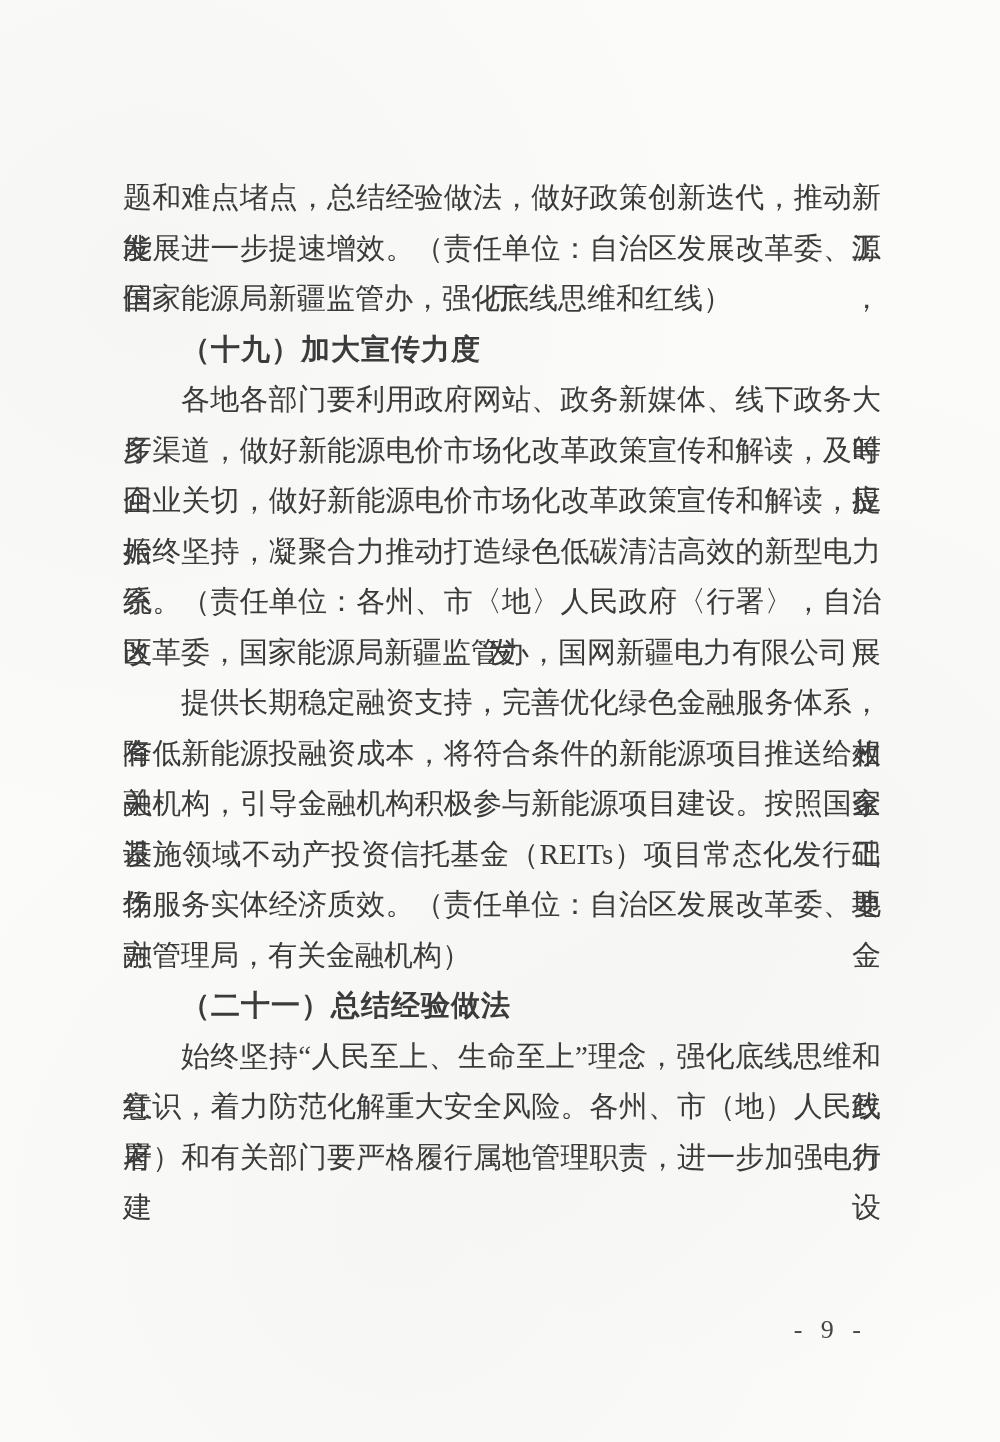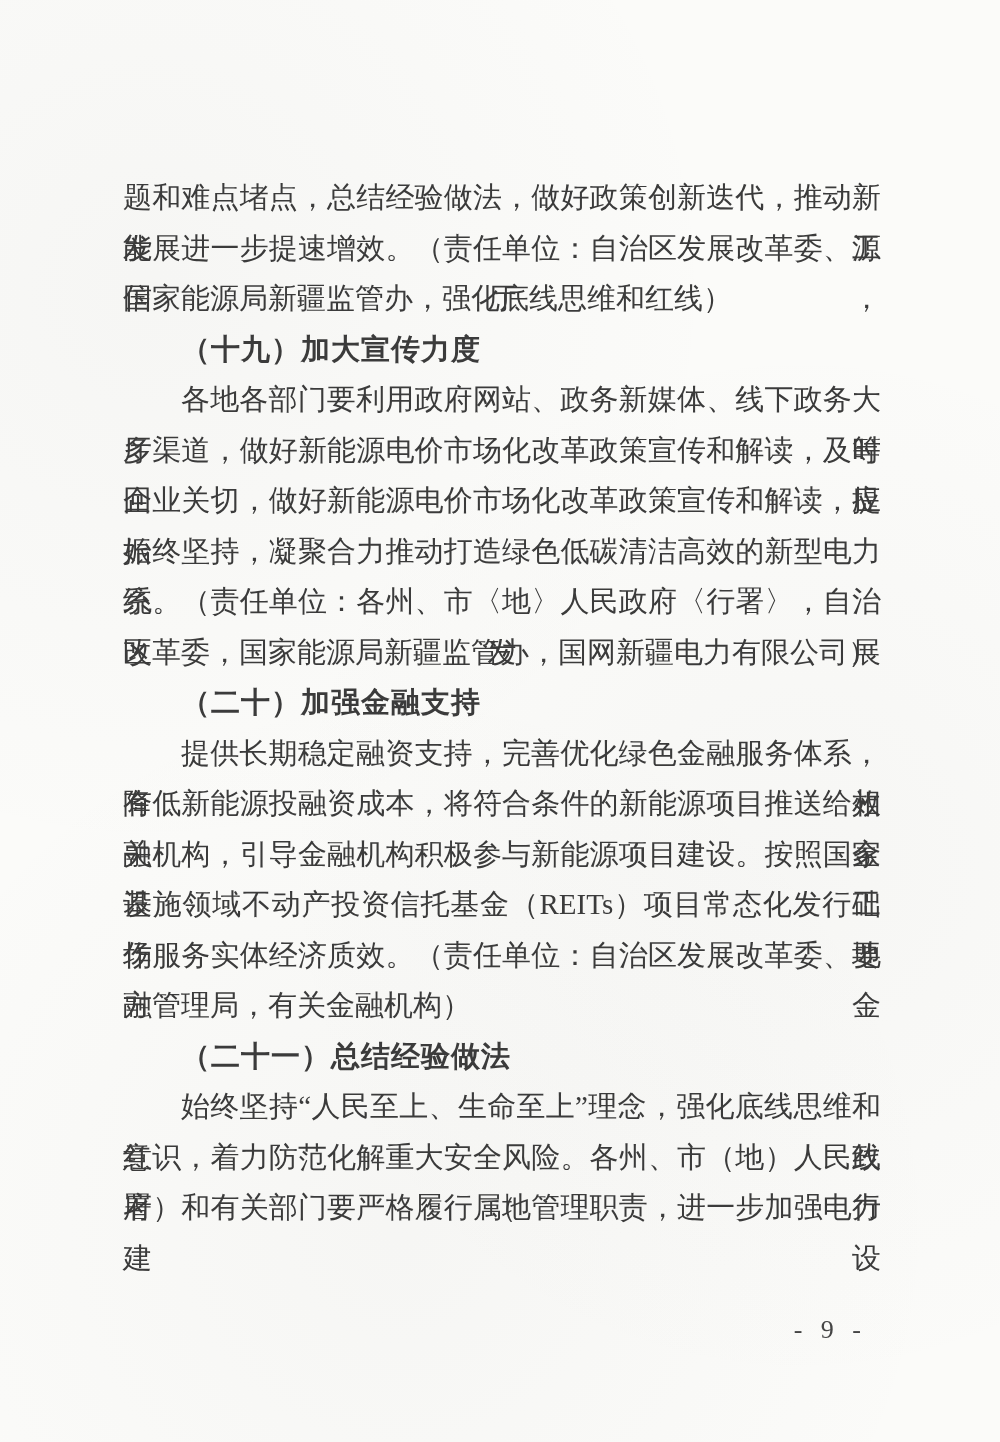--- a/index.html
+++ b/index.html
@@ -66,21 +66,20 @@
       <div class="line justify">题和难点堵点，总结经验做法，做好政策创新迭代，推动新能源</div>
       <div class="line justify">发展进一步提速增效。（责任单位：自治区发展改革委、工信厅，</div>
       <div class="line">国家能源局新疆监管办，强化底线思维和红线）</div>
       <div class="line heading">（十九）加大宣传力度</div>
       <div class="line indent justify">各地各部门要利用政府网站、政务新媒体、线下政务大厅等</div>
       <div class="line justify">多渠道，做好新能源电价市场化改革政策宣传和解读，及时回应</div>
       <div class="line justify">企业关切，做好新能源电价市场化改革政策宣传和解读，提振</div>
       <div class="line justify">始终坚持，凝聚合力推动打造绿色低碳清洁高效的新型电力系</div>
       <div class="line justify">统。（责任单位：各州、市〈地〉人民政府〈行署〉，自治区发展</div>
       <div class="line">改革委，国家能源局新疆监管办，国网新疆电力有限公司）</div>
-      <div class="line heading">（二十）加强金融支持</div>
       <div class="line indent justify">提供长期稳定融资支持，完善优化绿色金融服务体系，有效</div>
       <div class="line justify">降低新能源投融资成本，将符合条件的新能源项目推送给相关金</div>
       <div class="line justify">融机构，引导金融机构积极参与新能源项目建设。按照国家基础</div>
       <div class="line justify">设施领域不动产投资信托基金（REITs）项目常态化发行工作要</div>
       <div class="line justify">场服务实体经济质效。（责任单位：自治区发展改革委、地方金</div>
       <div class="line">融管理局，有关金融机构）</div>
       <div class="line heading">（二十一）总结经验做法</div>
       <div class="line indent justify">始终坚持“人民至上、生命至上”理念，强化底线思维和红线</div>
       <div class="line justify">意识，着力防范化解重大安全风险。各州、市（地）人民政府（行</div>
       <div class="line justify">署）和有关部门要严格履行属地管理职责，进一步加强电力建设</div>

